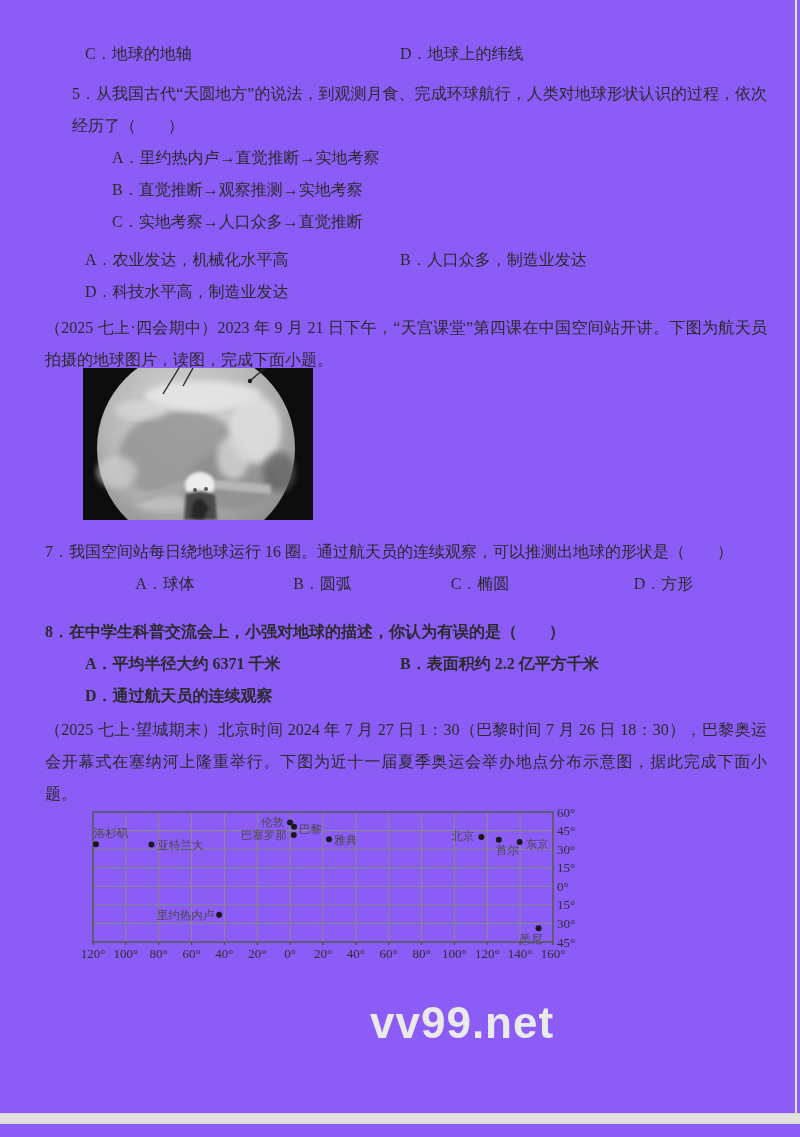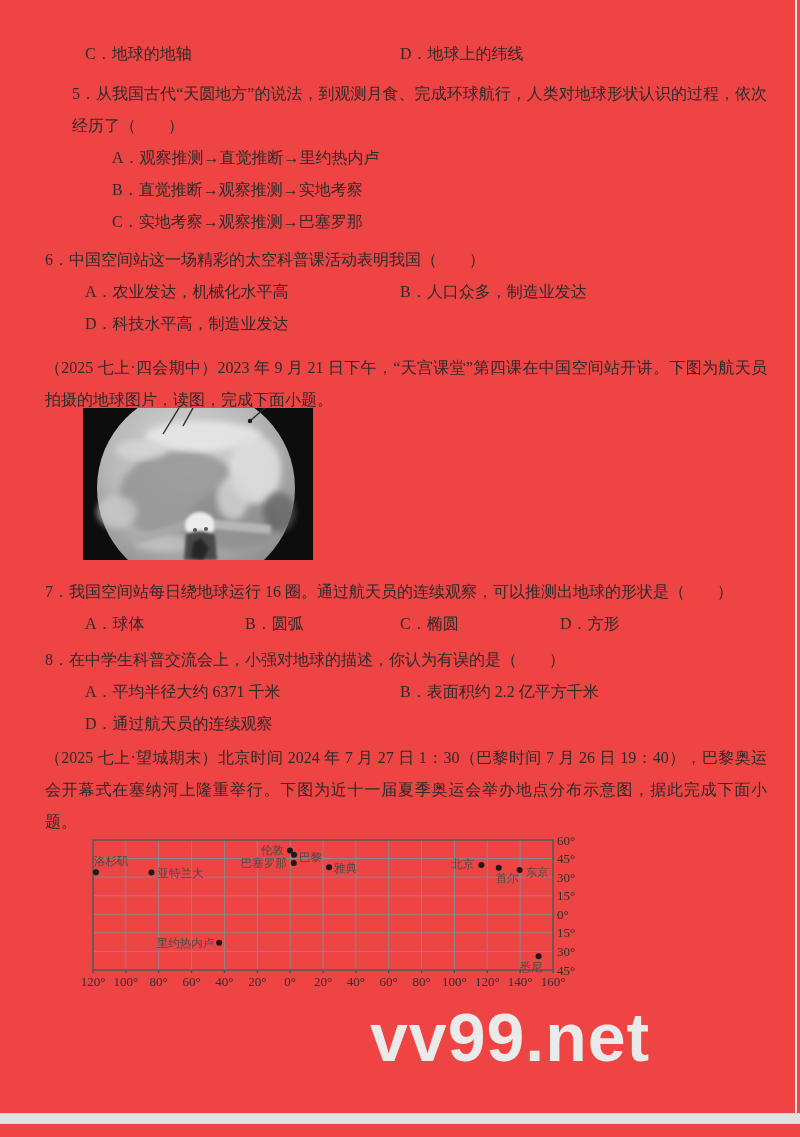--- a/index.html
+++ b/index.html
@@ -4,50 +4,50 @@
 <style>
   html,body{margin:0;padding:0;}
   body{
     width:800px;height:1137px;
     background:#f6f6f5;
     font-family:"Liberation Serif","DejaVu Serif",serif;
     color:#2b2b2b;
   }
   .page{
     position:relative;width:800px;height:1137px;
-    background:#ef4444;overflow:hidden;
+    background:#8b5cf6;overflow:hidden;
   }
   .page-right-edge{
     position:absolute;top:0;bottom:24px;right:3px;width:2px;
     background:#e3e3e2;
   }
   .content{
     position:absolute;left:45px;top:38px;width:722px;
     font-size:16px;line-height:32px;z-index:2;
   }
   .stretch{text-align:justify;text-align-last:justify;}
   .two-col{display:grid;grid-template-columns:315px 1fr;padding-left:40px;}
-  .four-col{display:grid;grid-template-columns:160px 155px 160px 1fr;padding-left:40px;}
+  .four-col{display:grid;grid-template-columns:160px 155px 160px 1fr;padding-left:40px;text-align:center;}
   .opt-list div{padding-left:40px;}
   .q5{margin-top:8px;margin-left:27px;}
   .q6{margin-top:6px;}
-  .p1{margin-top:12px;}
+  .p1{margin-top:4px;}
   .figure{margin:-8px 0 0 38px;width:230px;height:152px;display:block;}
   .q7{margin-top:16px;}
-  .q8{margin-top:4px;}
+  .q8{margin-top:16px;font-weight:bold;}
   .p2{margin-top:2px;}
   .chart-wrap{margin:-4px 0 0 15px;}
   .gl{stroke:#8a8a8a;stroke-width:1;}
   .ax{stroke:#4a4a4a;stroke-width:1.2;fill:none;}
   .tick{font-size:13px;fill:#2f2f2f;font-family:"Liberation Serif","DejaVu Serif",serif;}
   .city{font-size:11.5px;fill:#4a4a4a;font-family:"Liberation Serif","DejaVu Serif",serif;}
   .watermark{
     position:absolute;left:370px;top:998px;z-index:1;
     font-family:"Liberation Sans","DejaVu Sans",sans-serif;
-    font-weight:bold;font-size:68px;letter-spacing:1px;
+    font-weight:bold;font-size:44px;letter-spacing:1px;
     color:#eaeaea;user-select:none;
   }
   .page-separator{
     position:absolute;left:0;right:0;top:1113px;height:9px;
     background:#e1e1e0;border-top:1px solid #d2d2d1;border-bottom:1px solid #dadad9;
   }
 </style>
 </head>
 <body>
 
@@ -57,28 +57,27 @@
 
     <div class="two-col">
       <span>C．地球的地轴</span>
       <span>D．地球上的纬线</span>
     </div>
 
     <div class="q5">
       <div class="stretch">5．从我国古代“天圆地方”的说法，到观测月食、完成环球航行，人类对地球形状认识的过程，依次</div>
       <div>经历了（　　）</div>
       <div class="opt-list">
-        <div>A．观察推测→直觉推断→里约热内卢</div>
+        <div>A．里约热内卢→直觉推断→实地考察</div>
         <div>B．直觉推断→观察推测→实地考察</div>
-        <div>C．实地考察→观察推测→巴塞罗那</div>
+        <div>C．实地考察→人口众多→直觉推断</div>
       </div>
     </div>
 
     <div class="q6">
-      <div>6．中国空间站这一场精彩的太空科普课活动表明我国（　　）</div>
       <div class="two-col">
         <span>A．农业发达，机械化水平高</span>
         <span>B．人口众多，制造业发达</span>
         <span>D．科技水平高，制造业发达</span>
       </div>
     </div>
 
     <div class="p1">
       <div class="stretch">（2025 七上·四会期中）2023 年 9 月 21 日下午，“天宫课堂”第四课在中国空间站开讲。下图为航天员</div>
       <div>拍摄的地球图片，读图，完成下面小题。</div>
@@ -142,21 +141,21 @@
     <div class="q8">
       <div>8．在中学生科普交流会上，小强对地球的描述，你认为有误的是（　　）</div>
       <div class="two-col">
         <span>A．平均半径大约 6371 千米</span>
         <span>B．表面积约 2.2 亿平方千米</span>
         <span>D．通过航天员的连续观察</span>
       </div>
     </div>
 
     <div class="p2">
-      <div class="stretch">（2025 七上·望城期末）北京时间 2024 年 7 月 27 日 1：30（巴黎时间 7 月 26 日 19：40），巴黎奥运</div>
+      <div class="stretch">（2025 七上·望城期末）北京时间 2024 年 7 月 27 日 1：30（巴黎时间 7 月 26 日 18：30），巴黎奥运</div>
       <div class="stretch">会开幕式在塞纳河上隆重举行。下图为近十一届夏季奥运会举办地点分布示意图，据此完成下面小</div>
       <div>题。</div>
     </div>
 
     <div class="chart-wrap">
       <svg id="olymp" width="520" height="158" viewBox="0 0 520 158" xmlns="http://www.w3.org/2000/svg">
           <line class="gl" x1="33" y1="6" x2="33" y2="136"></line>
           <line class="ax" x1="33" y1="136" x2="33" y2="139"></line>
           <text class="tick" x="33" y="152" text-anchor="middle">120°</text>
           <line class="gl" x1="65.85714285714286" y1="6" x2="65.85714285714286" y2="136"></line>

